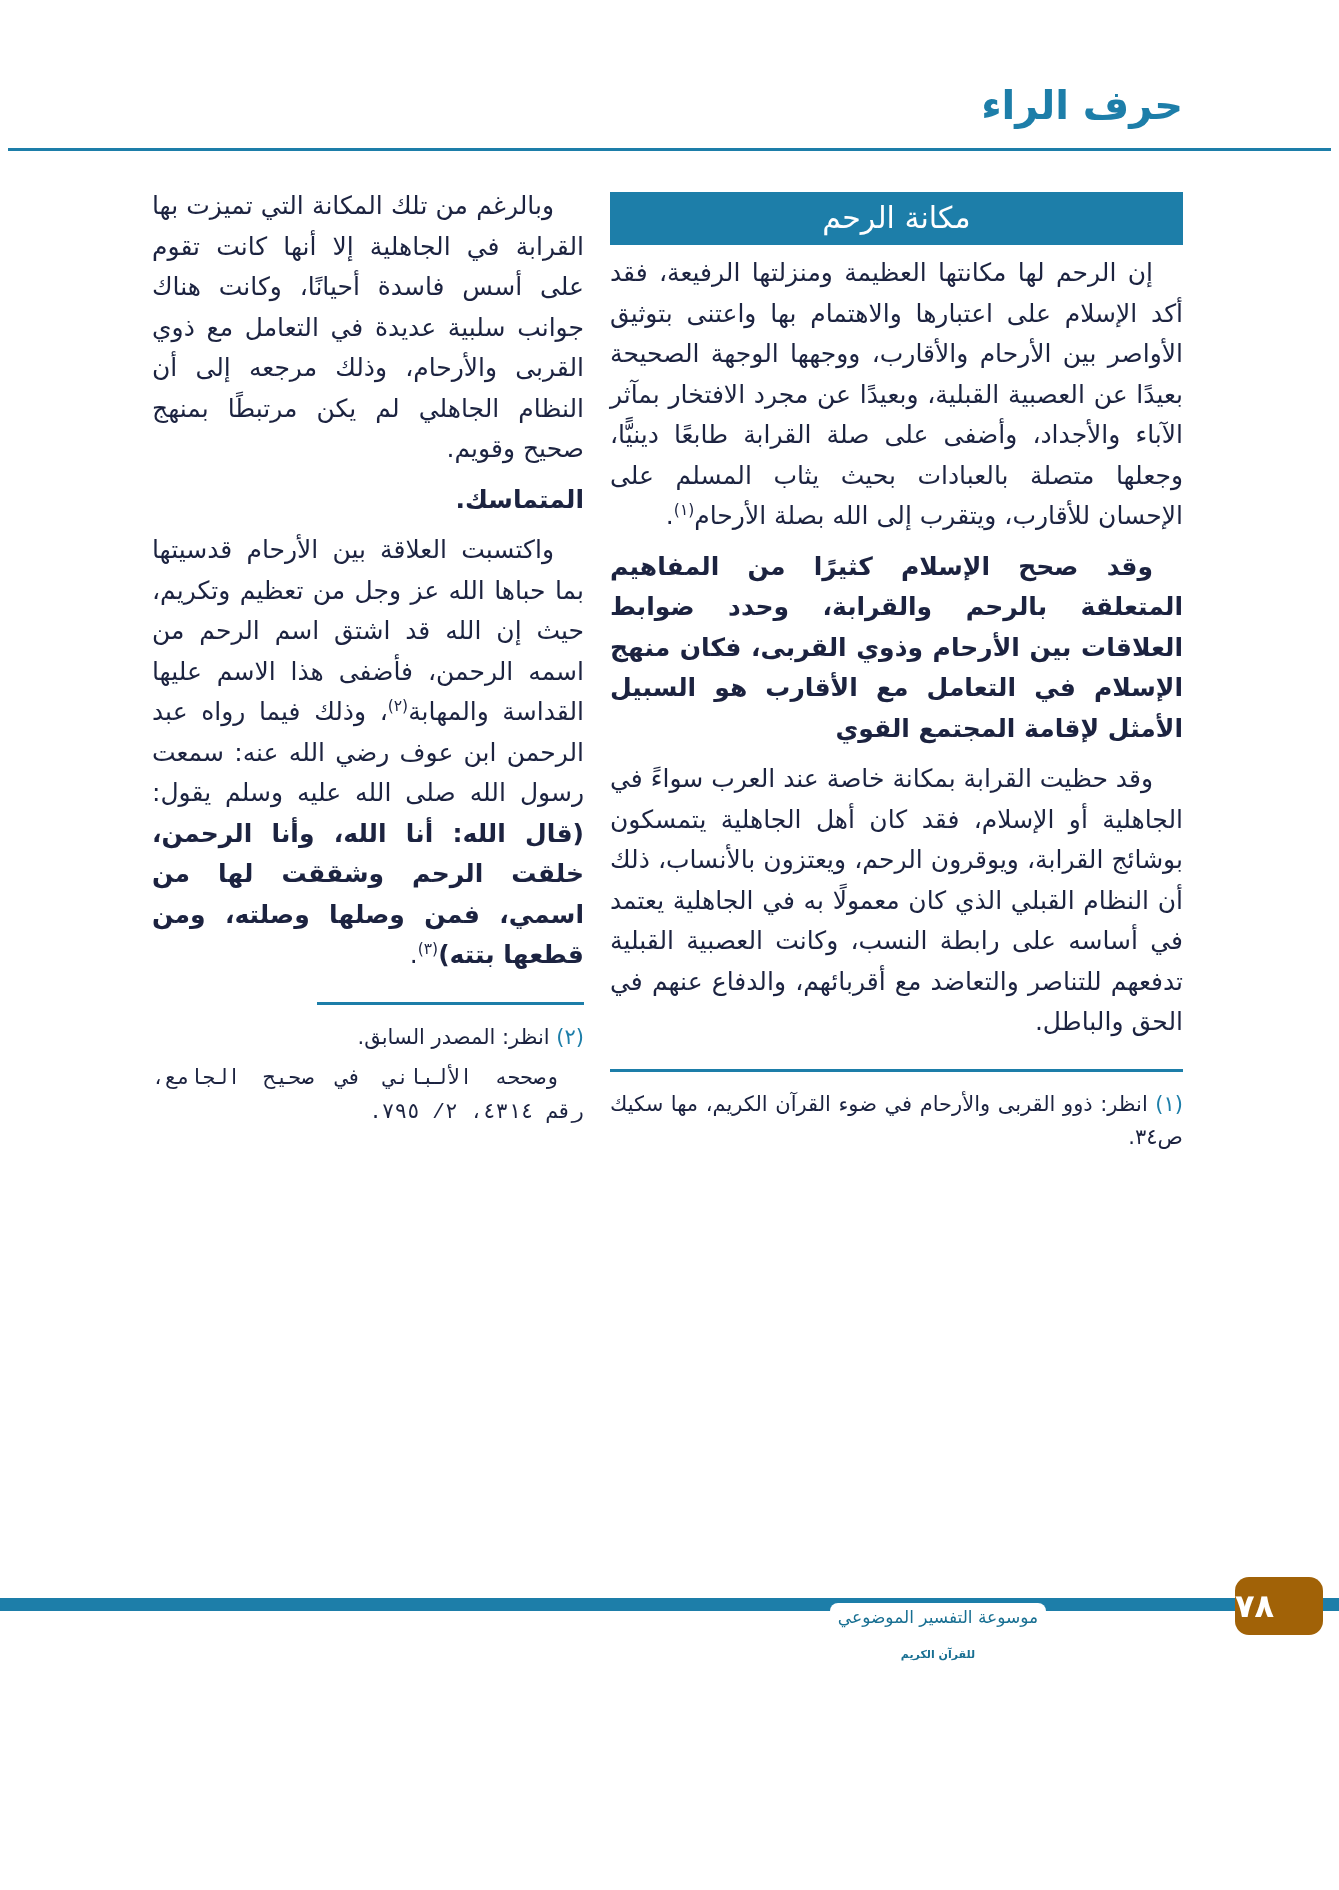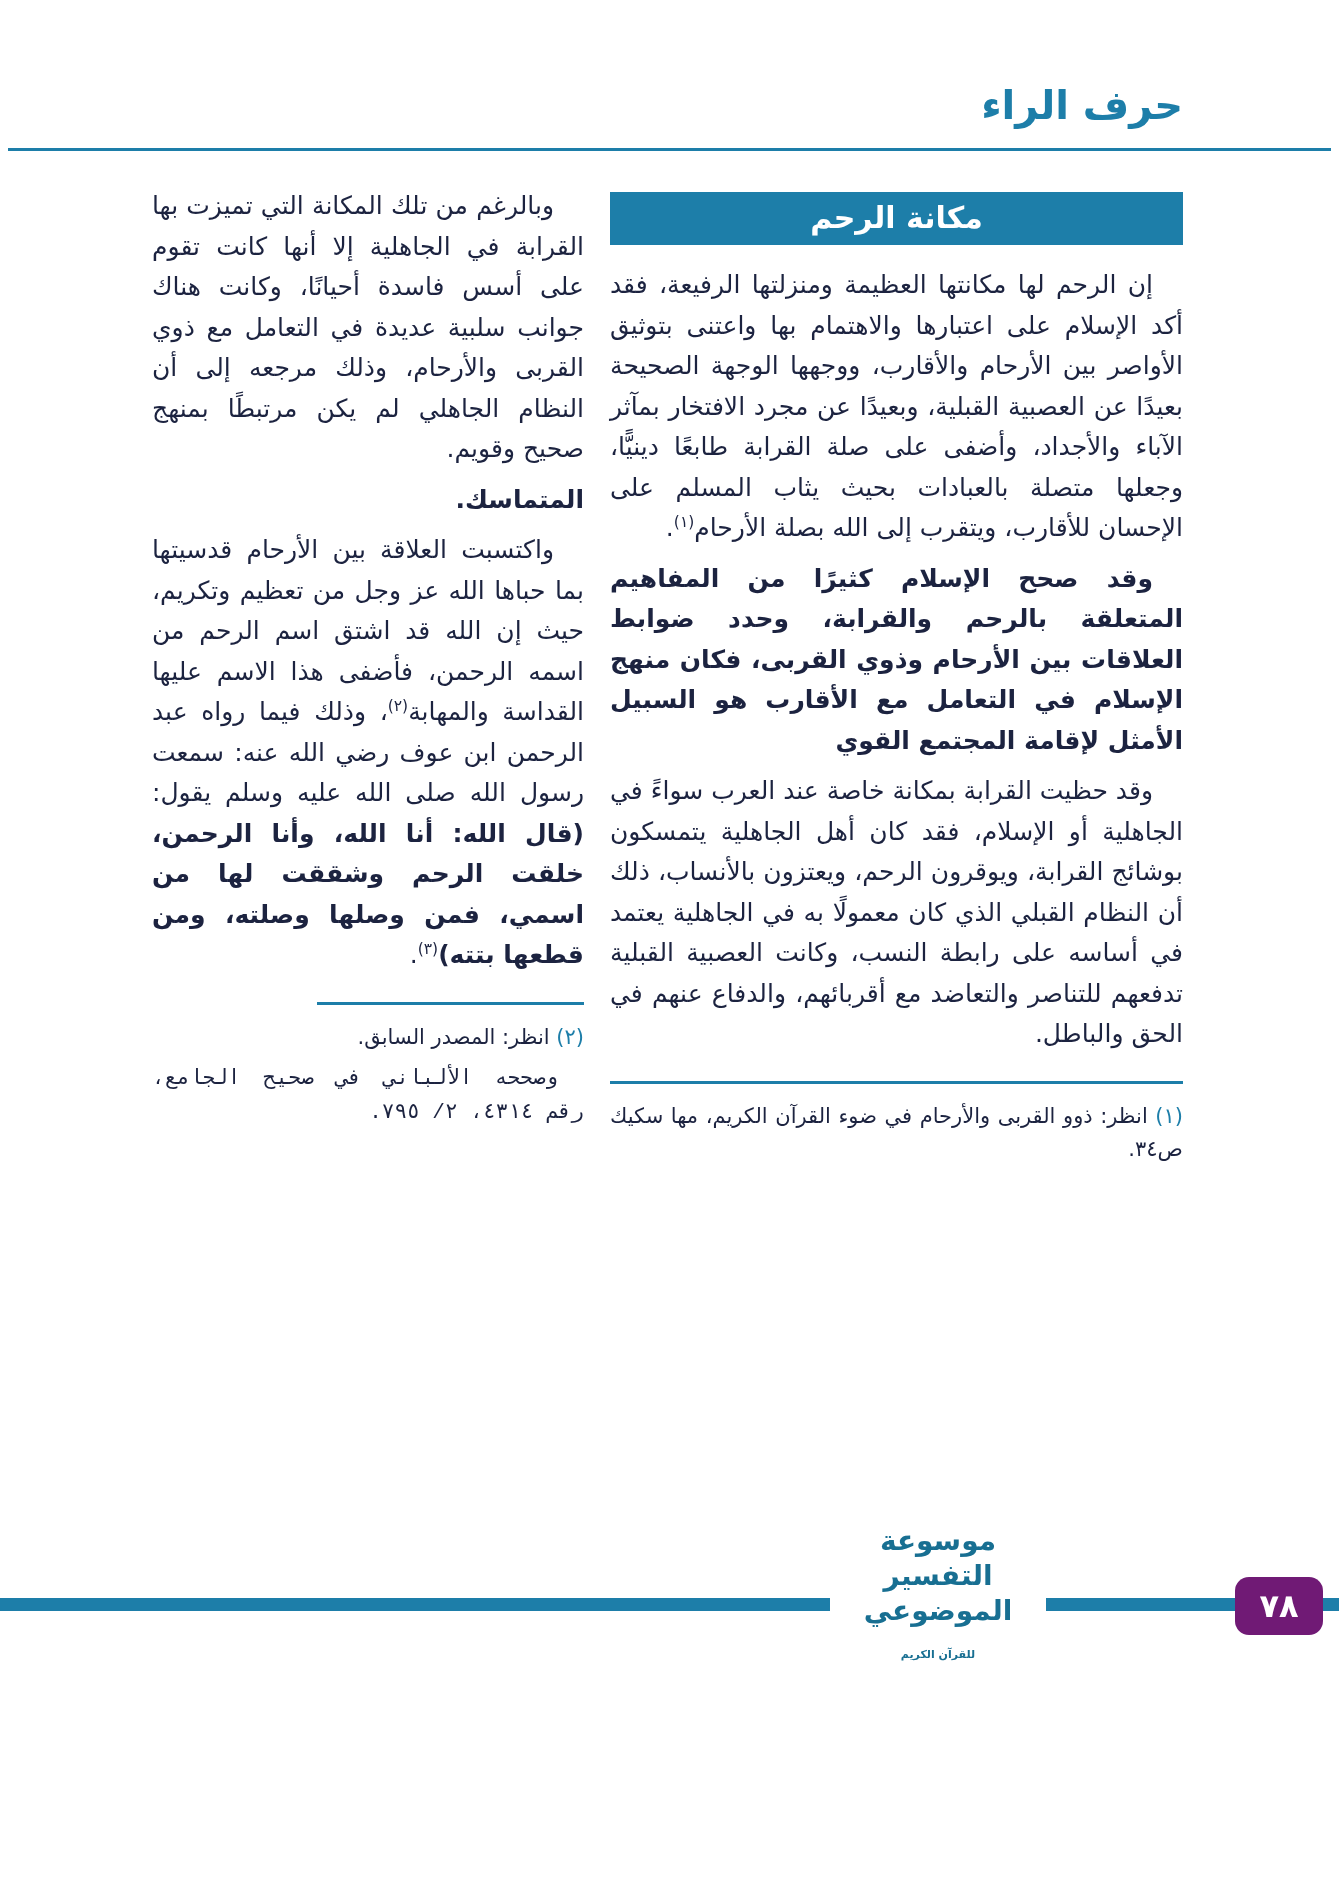--- a/index.html
+++ b/index.html
@@ -45,25 +45,25 @@
     flex-direction: row;
     gap: 26px;
     direction: rtl;
   }
   .col-right { width: 573px; }
   .col-left  { width: 432px; }
 
   .section-title {
     background: #1d7ea9;
     color: #ffffff;
-    font-weight: 700;
+    font-weight: 400;
     font-size: 30px;
     text-align: center;
     padding: 8px 0 10px;
-    margin: 6px 0 20px;
+    margin: 6px 0 8px;
   }
 
   p.body {
     margin: 0 0 10px;
     font-size: 25px;
     line-height: 1.62;
     text-align: justify;
     text-indent: 30px;
   }
   p.body.no-indent { text-indent: 0; }
@@ -109,37 +109,37 @@
     position: absolute;
     left: 830px;
     bottom: 24px;
     width: 216px;
     text-align: center;
     color: #186f92;
     background: #ffffff;
     padding: 4px 6px 6px;
     border-radius: 8px;
   }
-  .logo-line1 { font-size: 28px; font-weight: 700; line-height: 1.25; }
+  .logo-line1 { font-size: 17px; font-weight: 400; line-height: 1.25; }
   .logo-line2 { font-size: 11px; font-weight: 700; margin-top: 20px; }
 
   .page-num-box {
     position: absolute;
     right: 16px;
     bottom: 56px;
     width: 88px;
     height: 58px;
-    background: #701a75;
+    background: #a16207;
     border-radius: 14px;
     color: #ffffff;
     font-size: 32px;
     font-weight: 700;
     display: flex;
     align-items: center;
-    justify-content: center;
+    justify-content: flex-end;
   }
 </style>
 </head>
 <body>
 
 <div class="page">
 
   <div class="header-title">حرف الراء</div>
   <div class="header-rule"></div>
 

